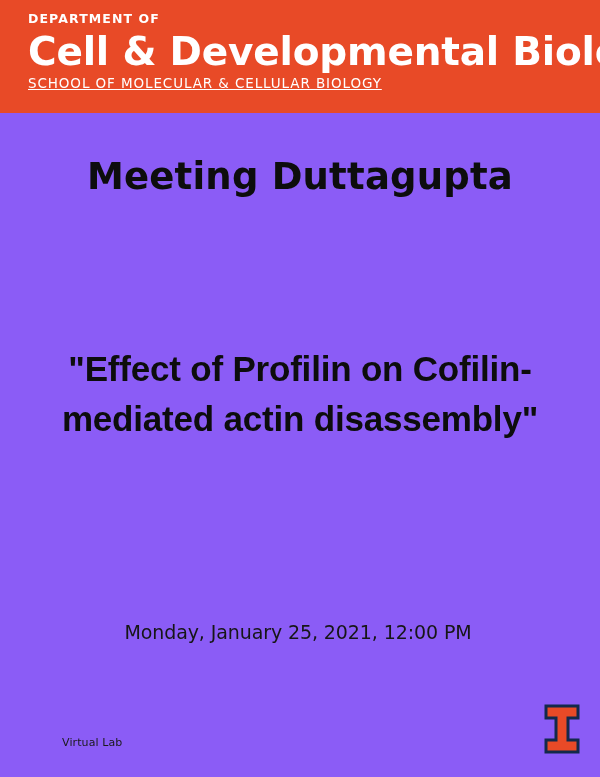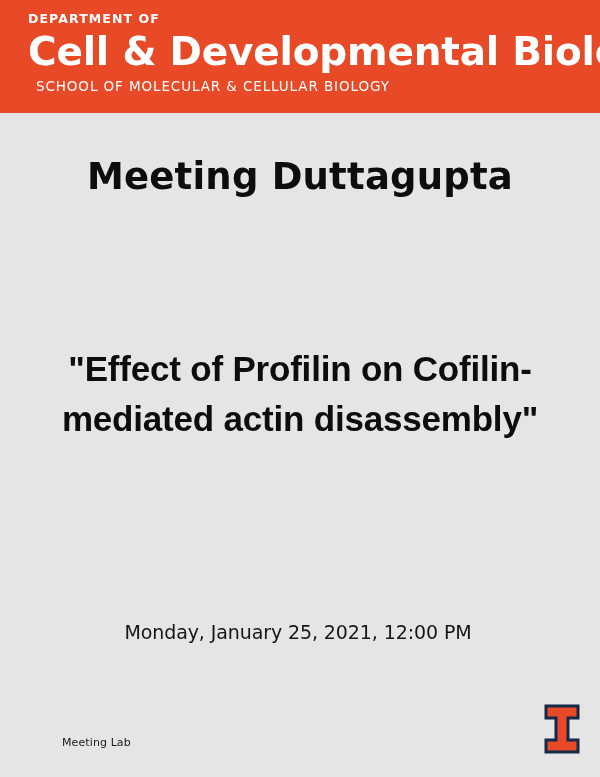--- a/index.html
+++ b/index.html
@@ -7,21 +7,21 @@
     padding: 0;
     background: #ffffff;
   }
   body {
     font-family: "Liberation Sans", sans-serif;
   }
   .poster {
     position: relative;
     width: 600px;
     height: 777px;
-    background: #e5e5e5;
+    background: #8b5cf6;
     overflow: hidden;
   }
 
   
   .banner {
     position: absolute;
     left: 0;
     top: 0;
     width: 600px;
     height: 113px;
@@ -49,22 +49,23 @@
     margin: 0 0 5px 0;
     white-space: nowrap;
   }
   .banner-school {
     font-family: "DejaVu Sans", sans-serif;
     font-size: 13.5px;
     font-weight: normal;
     letter-spacing: 0.9px;
     color: #ffffff;
     line-height: 1;
-    margin: 8px;
+    margin: 0;
     white-space: nowrap;
+    text-decoration: underline;
   }
 
   
   .speaker {
     position: absolute;
     left: 0;
     top: 155px;
     width: 600px;
     text-align: center;
     font-family: "DejaVu Sans", sans-serif;
@@ -145,21 +146,21 @@
   <div class="talk-title">
     <span>"Effect of Profilin on Cofilin-</span>
     <br>
     <span>mediated actin disassembly"</span>
   </div>
 
   <div class="details">
     <div class="detail-line">Monday, January 25, 2021, 12:00 PM</div>
   </div>
 
-  <div class="lab">Meeting Lab</div>
+  <div class="lab">Virtual Lab</div>
 
   <div class="logo">
     <svg viewBox="0 0 38 50" width="38" height="50">
       <path d="M3 2 H35 V14 H25 V36 H35 V48 H3 V36 H13 V14 H3 Z" fill="#E84A27" stroke="#13294B" stroke-width="3" stroke-linejoin="miter"></path>
     </svg>
   </div>
 
 </div>
 
 </body></html>

